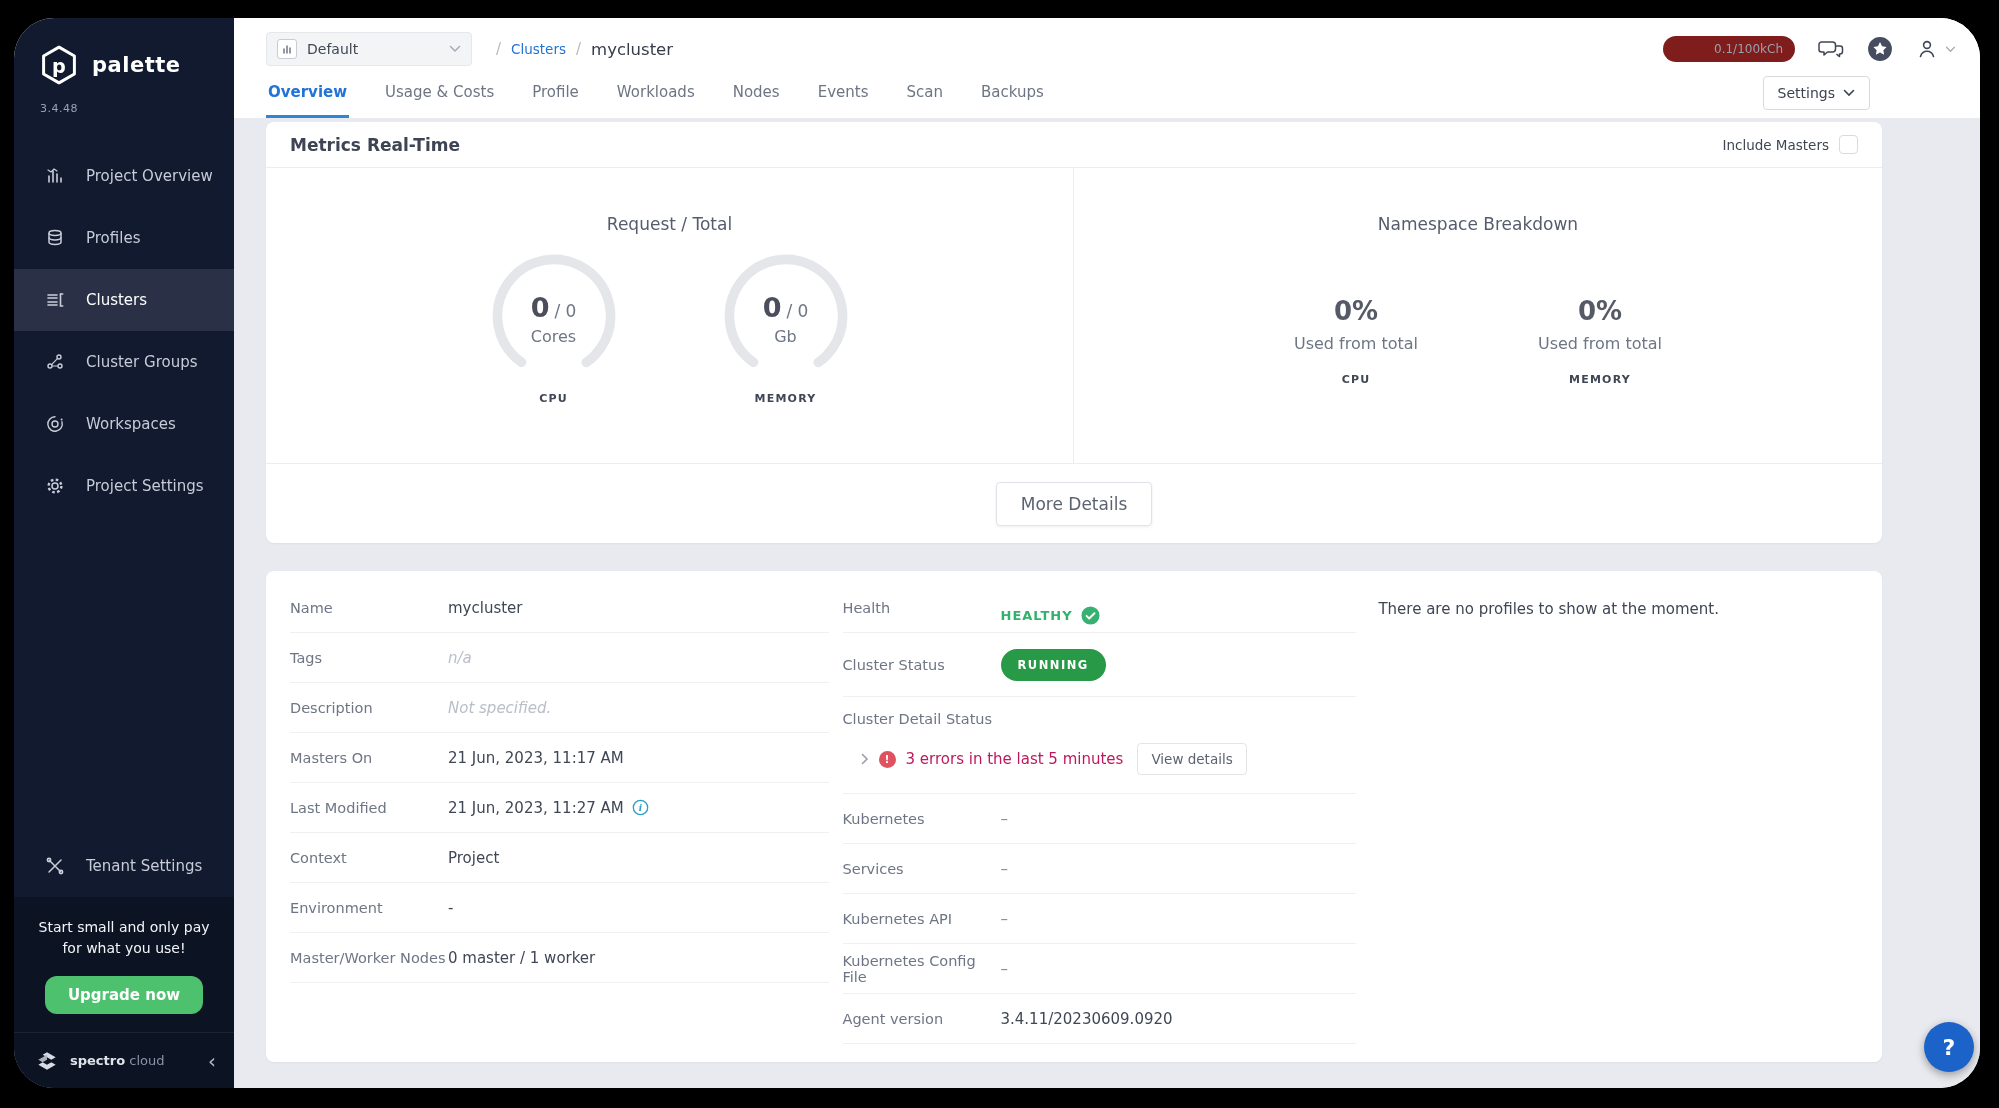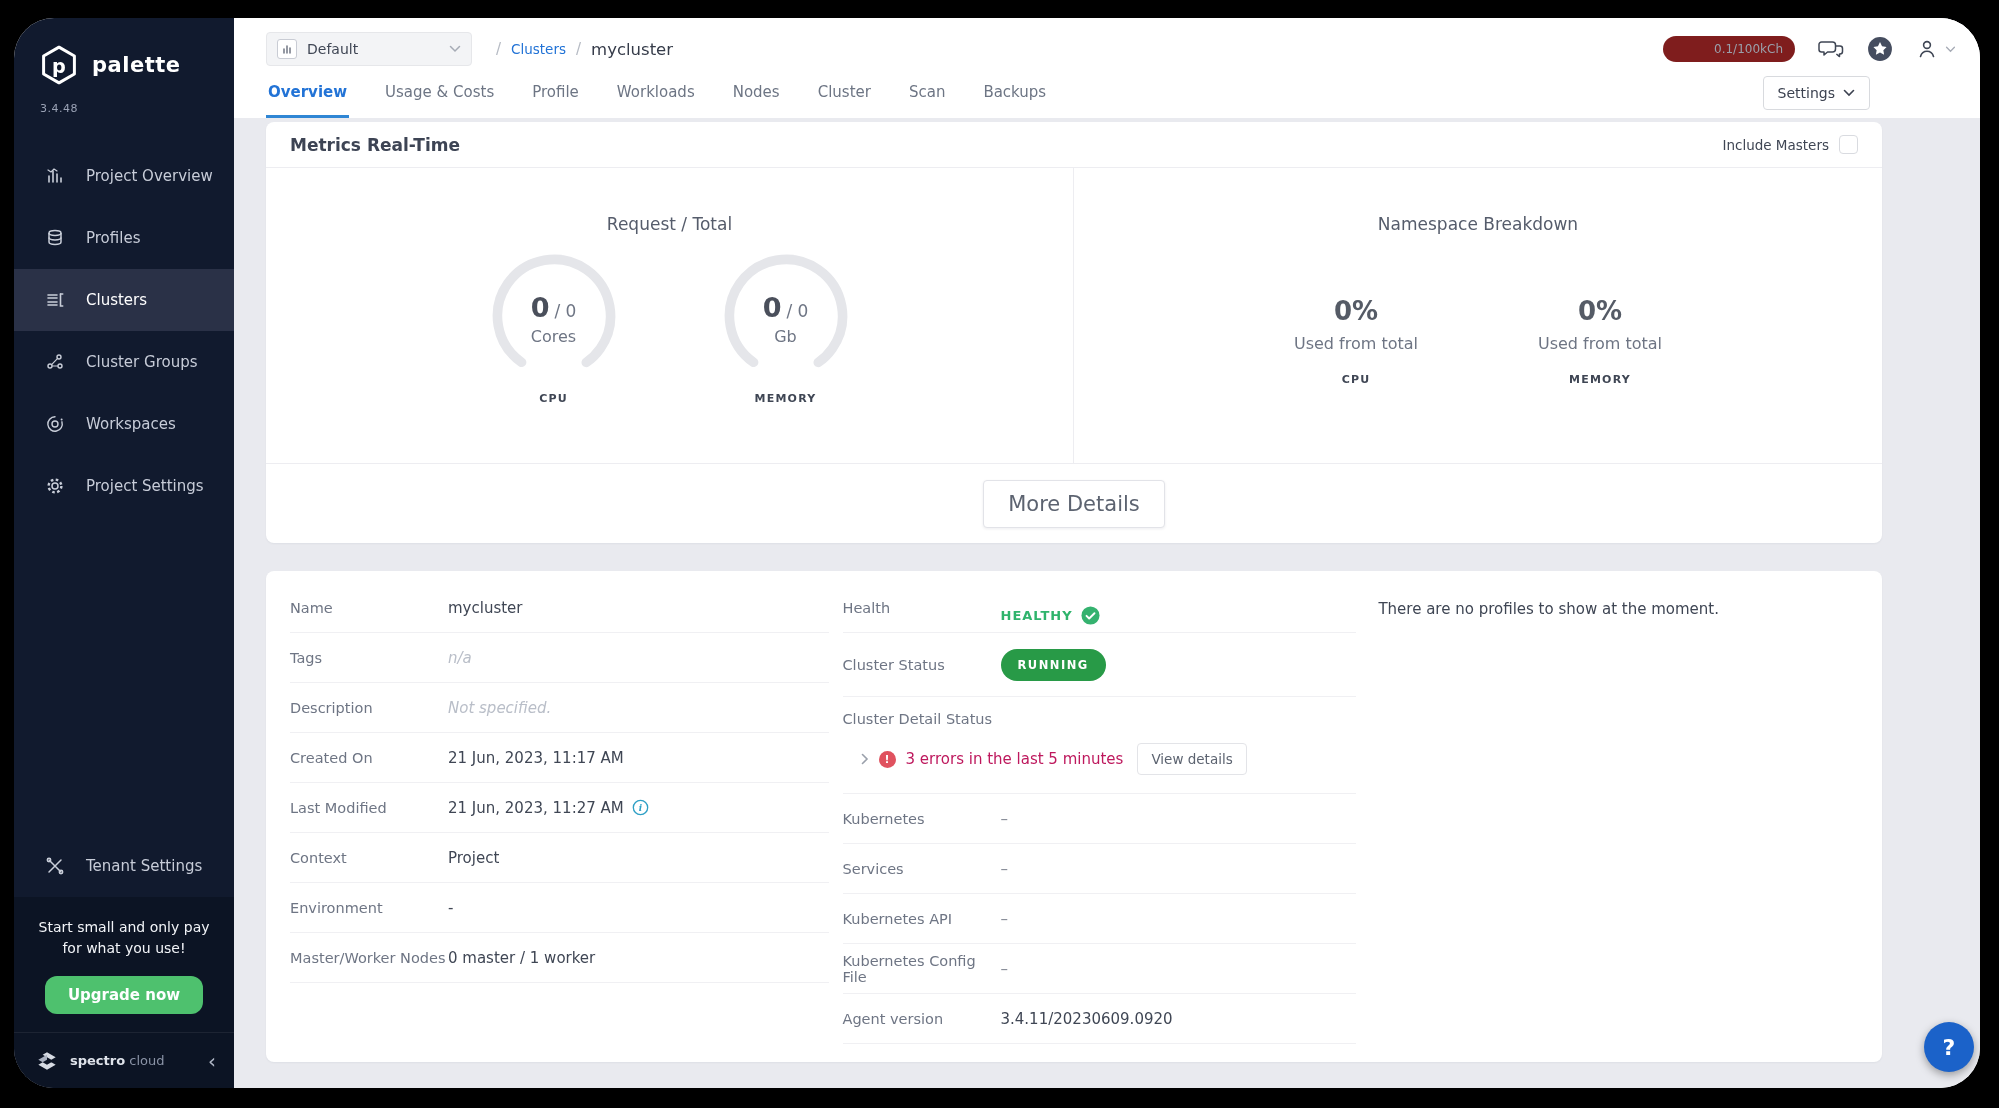--- a/index.html
+++ b/index.html
@@ -71,21 +71,21 @@
   .gv-used { font-size:27px; font-weight:700; color:#4a4f5b; }
   .gv-total { font-size:17px; color:#6e7584; }
   .gv-unit { font-size:16px; color:#6e7584; margin-top:4px; }
   .gauge-label { margin-top:12px; font-size:11px; font-weight:700; letter-spacing:1.2px; color:#3f4654; }
   .ns-stats { display:flex; gap:104px; margin-top:62px; }
   .ns-stat { width:140px; text-align:center; }
   .ns-pct { font-size:26px; font-weight:700; color:#555b66; }
   .ns-cap { margin-top:8px; font-size:16px; color:#6e7584; }
   .ns-label { margin-top:20px; font-size:11px; font-weight:700; letter-spacing:1.2px; color:#3f4654; }
   .card-foot { height:80px; border-top:1px solid #ededf1; display:flex; align-items:center; justify-content:center; }
-  .more-details-btn { background:#fff; border:1px solid #e2e3e8; box-shadow:0 1px 3px rgba(20,30,60,.08); border-radius:4px; padding:11px 24px; font-size:21px; color:#5c6370; cursor:pointer; font-family:inherit; }
+  .more-details-btn { background:#fff; border:1px solid #e2e3e8; box-shadow:0 1px 3px rgba(20,30,60,.08); border-radius:4px; padding:11px 24px; font-size:17px; color:#5c6370; cursor:pointer; font-family:inherit; }
 
   
   .details-card { flex:1; display:grid; grid-template-columns:1.02fr 1fr .95fr; padding:12px 24px 18px; align-content:start; }
   .dcol { min-width:0; }
   .dcol.mid { padding-left:14px; }
   .drow { display:flex; align-items:center; min-height:50px; border-bottom:1px solid #f0f0f3; padding-right:28px; }
   .drow-label { width:158px; min-width:158px; font-size:14.5px; color:#6e7584; }
   .drow-val { font-size:15px; color:#3f4654; display:flex; align-items:center; gap:8px; }
   .drow-val.muted { color:#b9bec8; font-style:italic; }
   .dash { color:#8a8f9a; }
@@ -262,21 +262,21 @@
             </span>
           </div>
         </div>
 
         <div class="tabs-row">
           <div class="tab active">Overview</div>
           <div class="tab">Usage &amp; Costs</div>
           <div class="tab">Profile</div>
           <div class="tab">Workloads</div>
           <div class="tab">Nodes</div>
-          <div class="tab">Cluster</div>
+          <div class="tab">Events</div>
           <div class="tab">Scan</div>
           <div class="tab">Backups</div>
           <button class="settings-btn">
             <span>Settings</span>
             <svg width="12" height="8" viewBox="0 0 12 8">
                 <path d="M1.5 1.5L6 6l4.5-4.5" fill="none" stroke="#3c4250" stroke-width="1.6" stroke-linecap="round"></path>
               </svg>
           </button>
         </div>
       </header>
@@ -363,21 +363,21 @@
             </div>
             <div class="drow">
               <span class="drow-label">Tags</span>
               <span class="drow-val muted">n/a</span>
             </div>
             <div class="drow">
               <span class="drow-label">Description</span>
               <span class="drow-val muted">Not specified.</span>
             </div>
             <div class="drow">
-              <span class="drow-label">Created On</span>
+              <span class="drow-label">Masters On</span>
               <span class="drow-val">21 Jun, 2023, 11:17 AM</span>
             </div>
             <div class="drow">
               <span class="drow-label">Last Modified</span>
               <span class="drow-val">
                 <span>21 Jun, 2023, 11:27 AM</span>
                 <svg width="17" height="17" viewBox="0 0 18 18">
                     <circle cx="9" cy="9" r="7.6" fill="none" stroke="#2d9fc5" stroke-width="1.4"></circle>
                     <text x="9" y="12.6" text-anchor="middle" font-size="9.5" fill="#2d9fc5" font-family="DejaVu Serif, serif" font-style="italic" font-weight="bold">i</text>
                   </svg>

